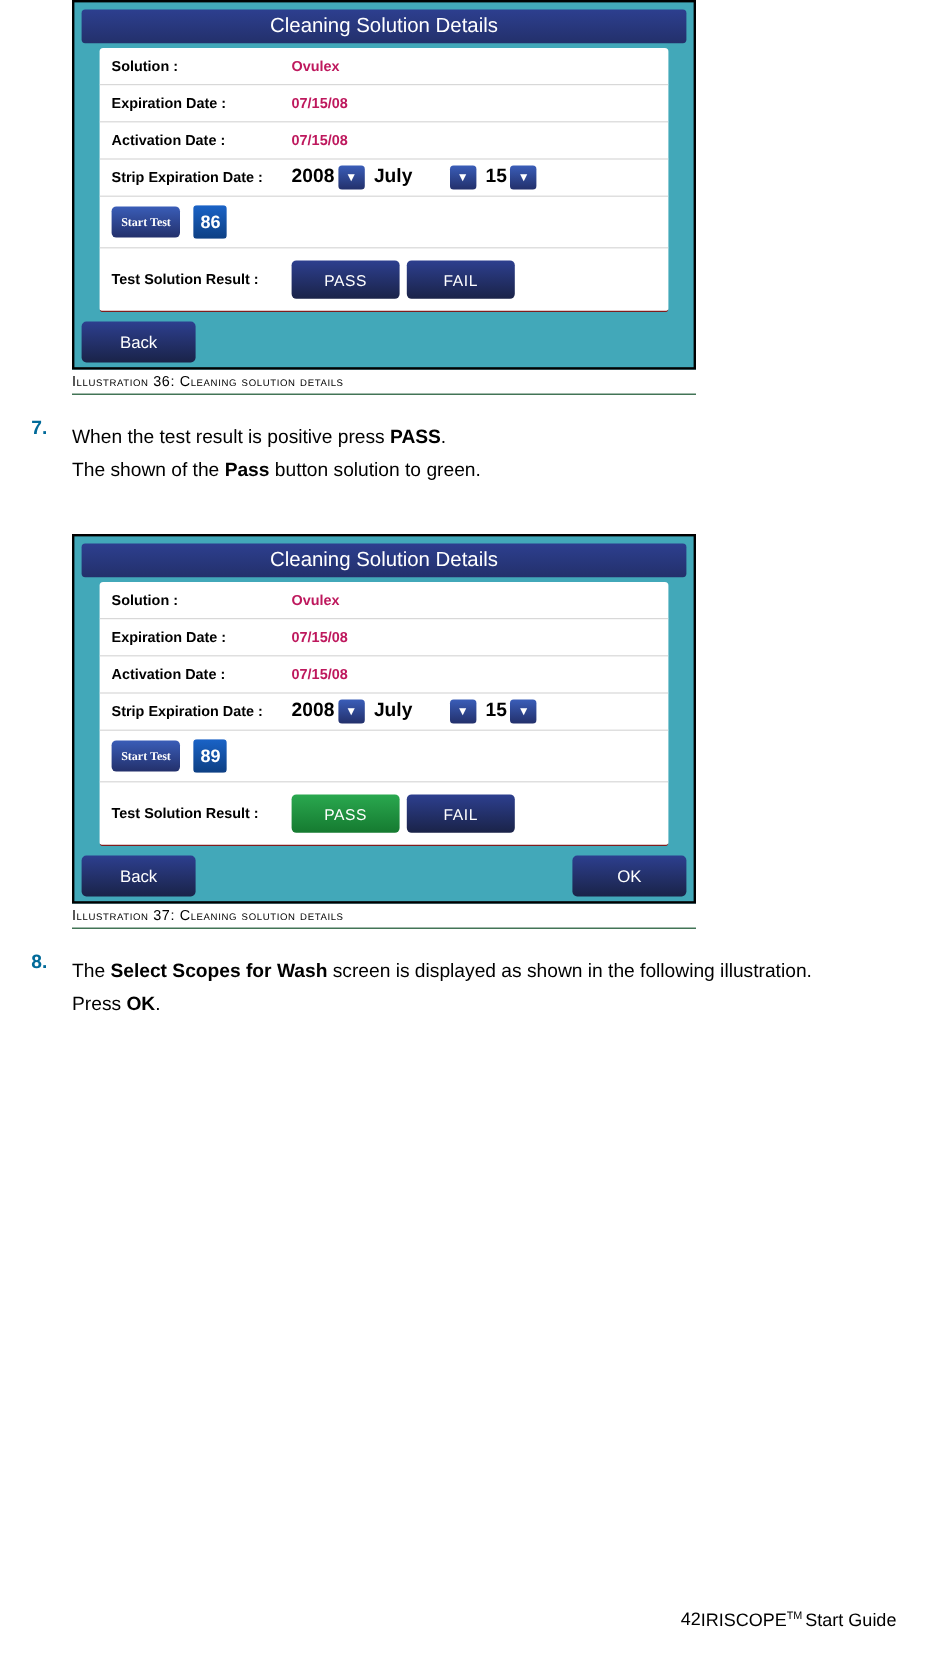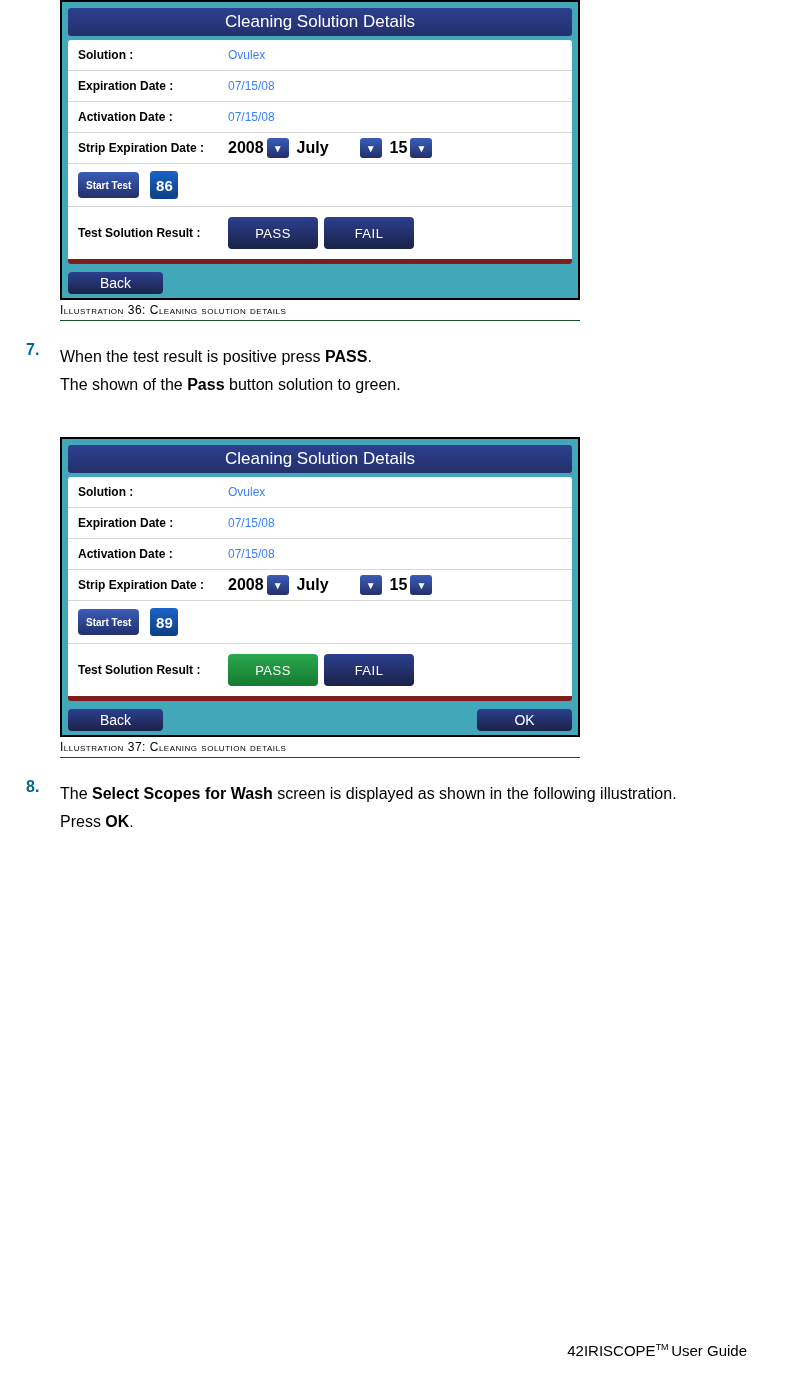--- a/index.html
+++ b/index.html
@@ -28,43 +28,43 @@
     background: linear-gradient(#2d3f8f, #23306b);
     color: #fff;
     text-align: center;
     font-size: 17px;
     padding: 4px 4px;
     border-radius: 3px;
     margin: 6px 6px 4px 6px;
   }
   .panel {
     background: #fff;
-    margin: 0 6px;
+    margin: 0 21px;
     border-radius: 3px;
     overflow: hidden;
-    border-bottom: 5px solid #7f1d1d;
+    border-bottom: 1px solid #7f1d1d;
   }
   .row {
     display: flex;
     align-items: center;
     padding: 5px 10px;
     font-size: 12px;
     font-weight: bold;
     border-bottom: 1px solid #d8d8d8;
     min-height: 20px;
   }
   .row:last-child { border-bottom: none; }
   .row .label {
     width: 150px;
     flex: 0 0 150px;
     color: #000;
   }
   .row .value {
-    font-weight: normal;
-    color: #3b82f6;
+    font-weight: bold;
+    color: #be185d;
   }
   .sel {
     display: inline-flex;
     align-items: center;
     gap: 3px;
     margin-right: 8px;
   }
   .sel .txt {
     font-weight: bold;
     font-size: 16px;
@@ -87,20 +87,21 @@
     border-radius: 4px;
     font-size: 12px;
     color: #fff;
     box-sizing: border-box;
   }
   .btn-start {
     background: linear-gradient(#3a5db8, #23306b);
     font-size: 10px;
     padding: 6px 8px;
     height: 26px;
+    font-family: Liberation Serif, serif;
   }
   .counter {
     background: linear-gradient(#1a63c7, #0d3f83);
     border: 1px solid #fff;
     width: 30px;
     height: 30px;
     font-size: 15px;
     font-weight: bold;
     margin-left: 10px;
   }
@@ -123,21 +124,21 @@
   .btn-green {
     background: linear-gradient(#2aa84f, #157a30);
   }
   .bottombar {
     display: flex;
     justify-content: space-between;
     padding: 8px 6px 4px 6px;
   }
   .btn-nav {
     width: 95px;
-    height: 22px;
+    height: 34px;
     font-size: 14px;
   }
   .caption {
     font-size: 12px;
     font-variant: small-caps;
     letter-spacing: 0.5px;
     padding: 3px 0;
     border-bottom: 1px solid #14532d;
     width: 520px;
     margin-bottom: 20px;
@@ -313,17 +314,17 @@
       </p>
       <p>
         <span>Press </span><b class="strong">OK</b><span>.</span>
       </p>
     </div>
   </div>
 
   <div class="footer">
     <span>42</span>
     <span class="brand">
-      <span>IRISCOPE</span><sup>TM </sup><span>User Guide</span>
+      <span>IRISCOPE</span><sup>TM </sup><span>Start Guide</span>
     </span>
   </div>
 
 </div>
 
 </body></html>

